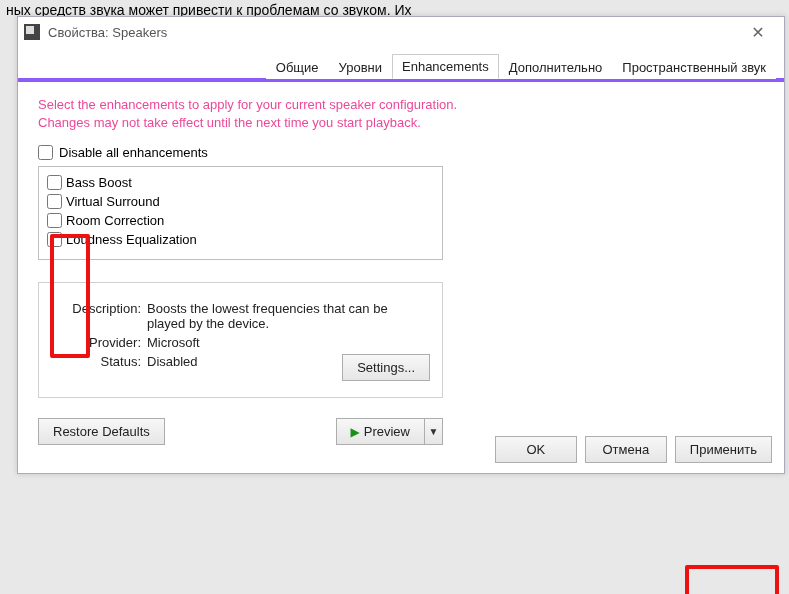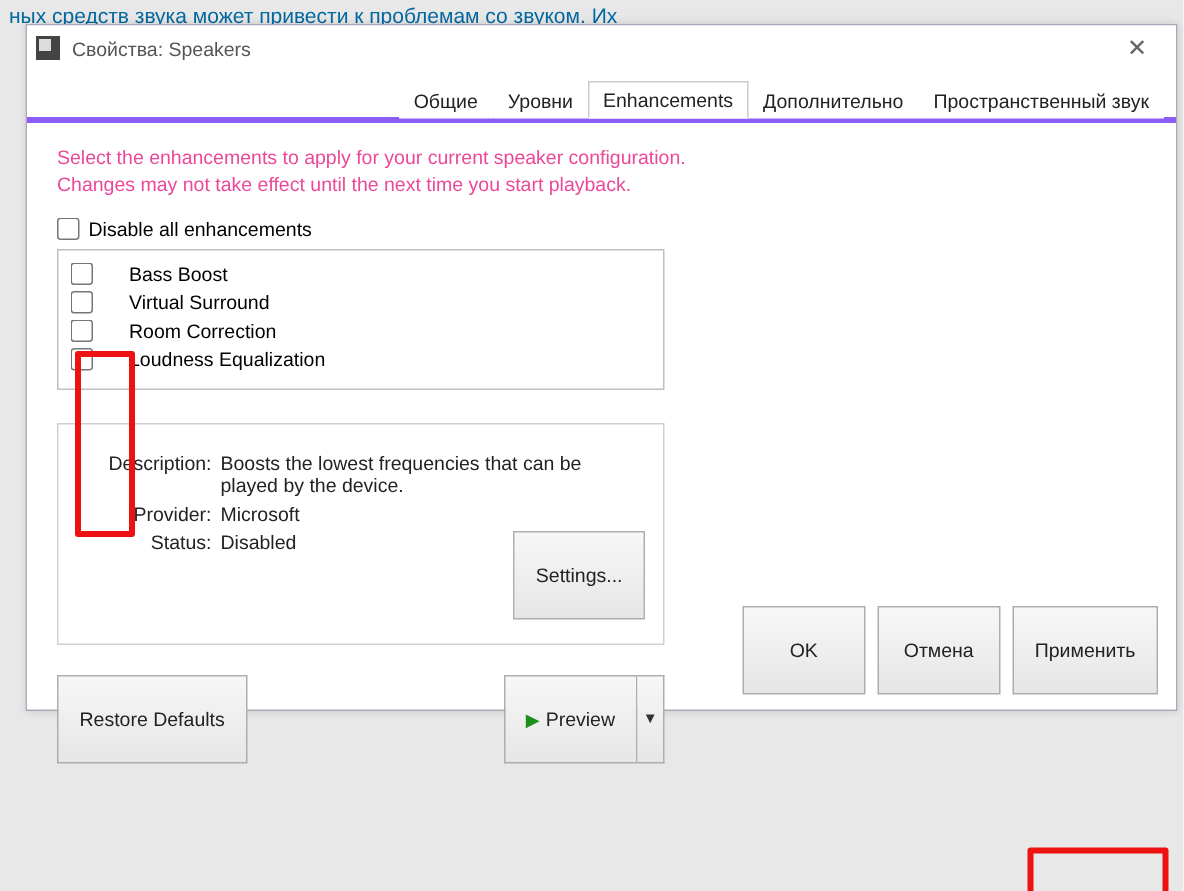--- a/index.html
+++ b/index.html
@@ -10,21 +10,21 @@
     background: #e8e8e8;
     width: 789px;
     height: 594px;
     overflow: hidden;
     position: relative;
   }
   .bg-text {
     position: absolute;
     top: 2px;
     left: 6px;
-    color: #0369a1;
+    color: #000000;
     font-size: 14px;
   }
   .window {
     position: absolute;
     top: 16px;
     left: 17px;
     width: 768px;
     height: 458px;
     background: #fff;
     border: 1px solid #aab;
@@ -88,21 +88,21 @@
   .chk-disable {
     margin-top: 14px;
     display: flex; align-items: flex-end; gap: 6px;
   }
   .chk-list {
     border: 1px solid #bfbfbf;
     width: 405px;
     margin-top: 6px;
     padding: 6px 8px 10px 8px;
   }
-  .chk-row { display: flex; align-items: center; gap: 24px; padding: 2px 0; }
+  .chk-row { display: flex; align-items: center; gap: 4px; padding: 2px 0; }
   input[type=checkbox] {
     width: 15px; height: 15px;
     margin: 0;
   }
   .red-box {
     position: absolute;
     border: 4px solid #e11;
     border-radius: 2px;
     pointer-events: none;
   }
@@ -121,21 +121,21 @@
     background: #fff;
     padding: 0 4px;
     color: #222;
   }
   .prop-row { display: flex; margin: 4px 0; }
   .prop-key { width: 90px; text-align: right; margin-right: 6px; color: #222; }
   .prop-val { color: #222; max-width: 280px; }
   .btn {
     background: linear-gradient(#f7f7f7,#e6e6e6);
     border: 1px solid #adadad;
-    padding: 21px 14px;
+    padding: 5px 14px;
     font-family: inherit;
     font-size: 13px;
     color: #222;
     cursor: default;
   }
   .bottom-row {
     display: flex;
     justify-content: space-between;
     align-items: center;
     width: 405px;

